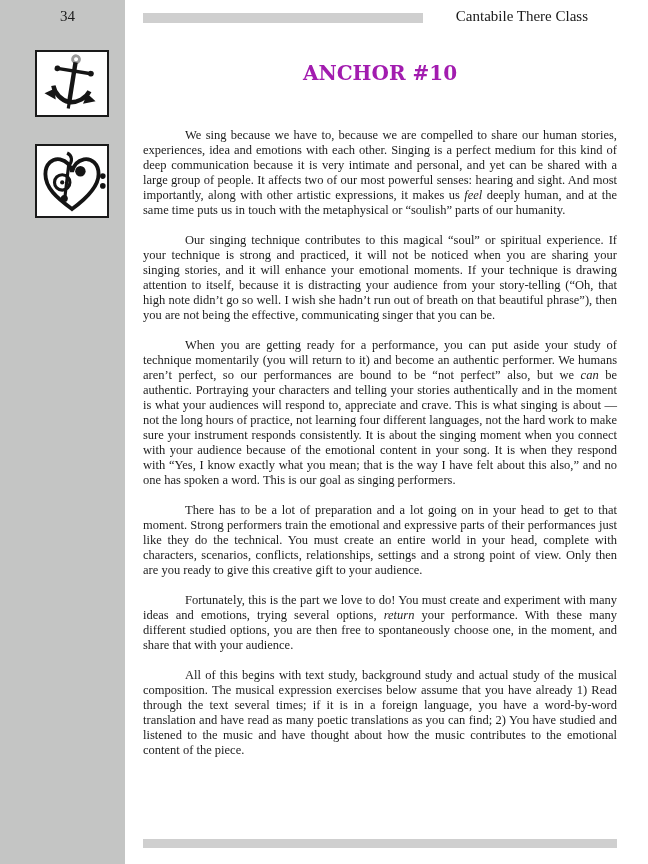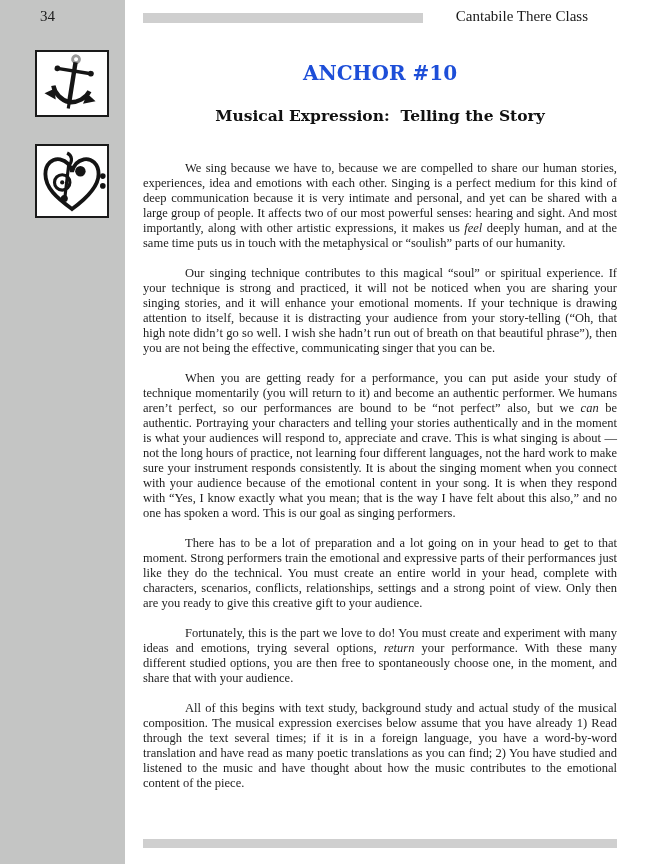--- a/index.html
+++ b/index.html
@@ -15,21 +15,21 @@
 
   
   .sidebar {
     position: absolute;
     left: 0; top: 0;
     width: 125px; height: 864px;
     background: #c4c5c4;
   }
   .page-number {
     position: absolute;
-    left: 40px; top: 8px;
+    left: 60px; top: 8px;
     font-size: 15px;
     color: #1c1c1c;
   }
   .icon-box {
     position: absolute;
     left: 35px;
     width: 70px;
     background: #ffffff;
     border: 2px solid #1a1a1a;
   }
@@ -55,40 +55,39 @@
 
   
   .main-title {
     position: absolute;
     left: 143px; top: 48px;
     width: 474px;
     text-align: center;
     font-family: "DejaVu Serif", "Liberation Serif", serif;
     font-weight: bold;
     font-size: 20px;
-    color: #1d4ed8;
+    color: #a21caf;
   }
   .sub-title {
     position: absolute;
     left: 143px; top: 93px;
     width: 474px;
     text-align: center;
     font-family: "DejaVu Serif", "Liberation Serif", serif;
     font-weight: bold;
     font-size: 15.5px;
     color: #111111;
     white-space: pre-wrap;
   }
 
   
   .content {
     position: absolute;
     left: 143px; top: 128px;
     width: 474px;
-    margin-top: 33px;
   }
   .content p {
     margin: 0 0 15px 0;
     font-size: 12.5px;
     line-height: 15px;
     text-align: justify;
     text-indent: 42px;
     color: #1c1c1c;
   }
   .content p em { font-style: italic; }
@@ -139,21 +138,20 @@
           <circle cx="94" cy="57" r="4" fill="#141414" stroke="none"></circle>
         </g>
       </svg>
     </div>
   </div>
 
   <div class="top-rule"></div>
   <div class="book-title">Cantabile There Class</div>
 
   <h1 class="main-title">ANCHOR #10</h1>
-  <h2 class="sub-title">Musical Expression:  Telling the Story</h2>
 
   <div class="content">
     <p><span>We sing because we have to, because we are compelled to share our human stories, experiences, idea and emotions with each other. Singing is a perfect medium for this kind of deep communication because it is very intimate and personal, and yet can be shared with a large group of people. It affects two of our most powerful senses: hearing and sight. And most importantly, along with other artistic expressions, it makes us </span><em>feel</em><span> deeply human, and at the same time puts us in touch with the metaphysical or “soulish” parts of our humanity.</span></p>
     <p><span>Our singing technique contributes to this magical “soul” or spiritual experience. If your technique is strong and practiced, it will not be noticed when you are sharing your singing stories, and it will enhance your emotional moments. If your technique is drawing attention to itself, because it is distracting your audience from your story-telling (“Oh, that high note didn’t go so well.  I wish she hadn’t run out of breath on that beautiful phrase”), then you are not being the effective, communicating singer that you can be.</span></p>
     <p><span>When you are getting ready for a performance, you can put aside your study of technique momentarily (you will return to it) and become an authentic performer. We humans aren’t perfect, so our performances are bound to be “not perfect” also, but we </span><em>can</em><span> be authentic. Portraying your characters and telling your stories authentically and in the moment is what your audiences will respond to, appreciate and crave. This is what singing is about — not the long hours of practice, not learning four different languages, not the hard work to make sure your instrument responds consistently. It is about the singing moment when you connect with your audience because of the emotional content in your song. It is when they respond with “Yes, I know exactly what you mean; that is the way I have felt about this also,” and no one has spoken a word. This is our goal as singing performers.</span></p>
     <p><span>There has to be a lot of preparation and a lot going on in your head to get to that moment. Strong performers train the emotional and expressive parts of their performances just like they do the technical. You must create an entire world in your head, complete with characters, scenarios, conflicts, relationships, settings and a strong point of view. Only then are you ready to give this creative gift to your audience.</span></p>
     <p><span>Fortunately, this is the part we love to do! You must create and experiment with many ideas and emotions, trying several options, </span><em>return</em><span> your performance. With these many different studied options, you are then free to spontaneously choose one, in the moment, and share that with your audience.</span></p>
     <p><span>All of this begins with text study, background study and actual study of the musical composition. The musical expression exercises below assume that you have already 1) Read through the text several times; if it is in a foreign language, you have a word-by-word translation and have read as many poetic translations as you can find; 2) You have studied and listened to the music and have thought about how the music contributes to the emotional content of the piece.</span></p>
   </div>
 

